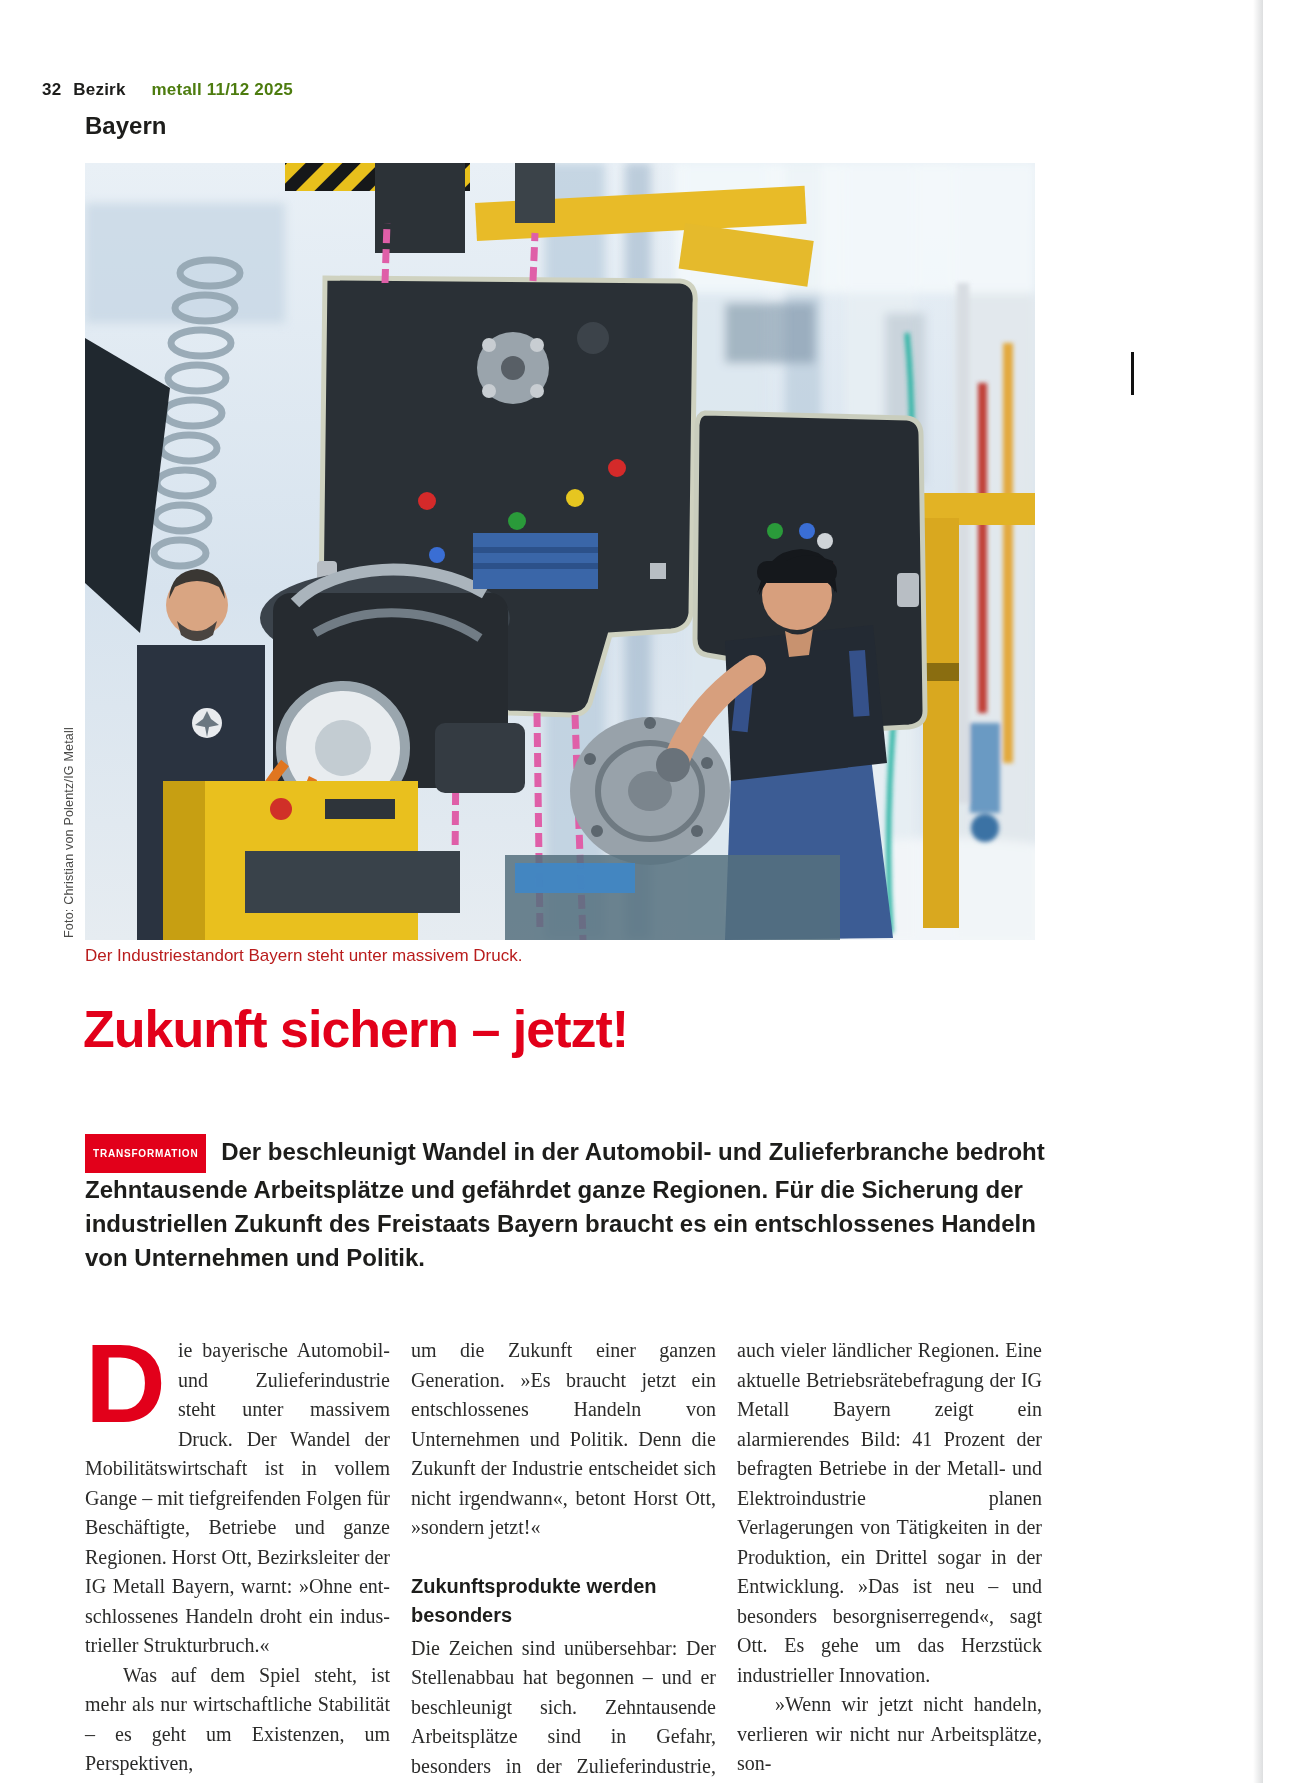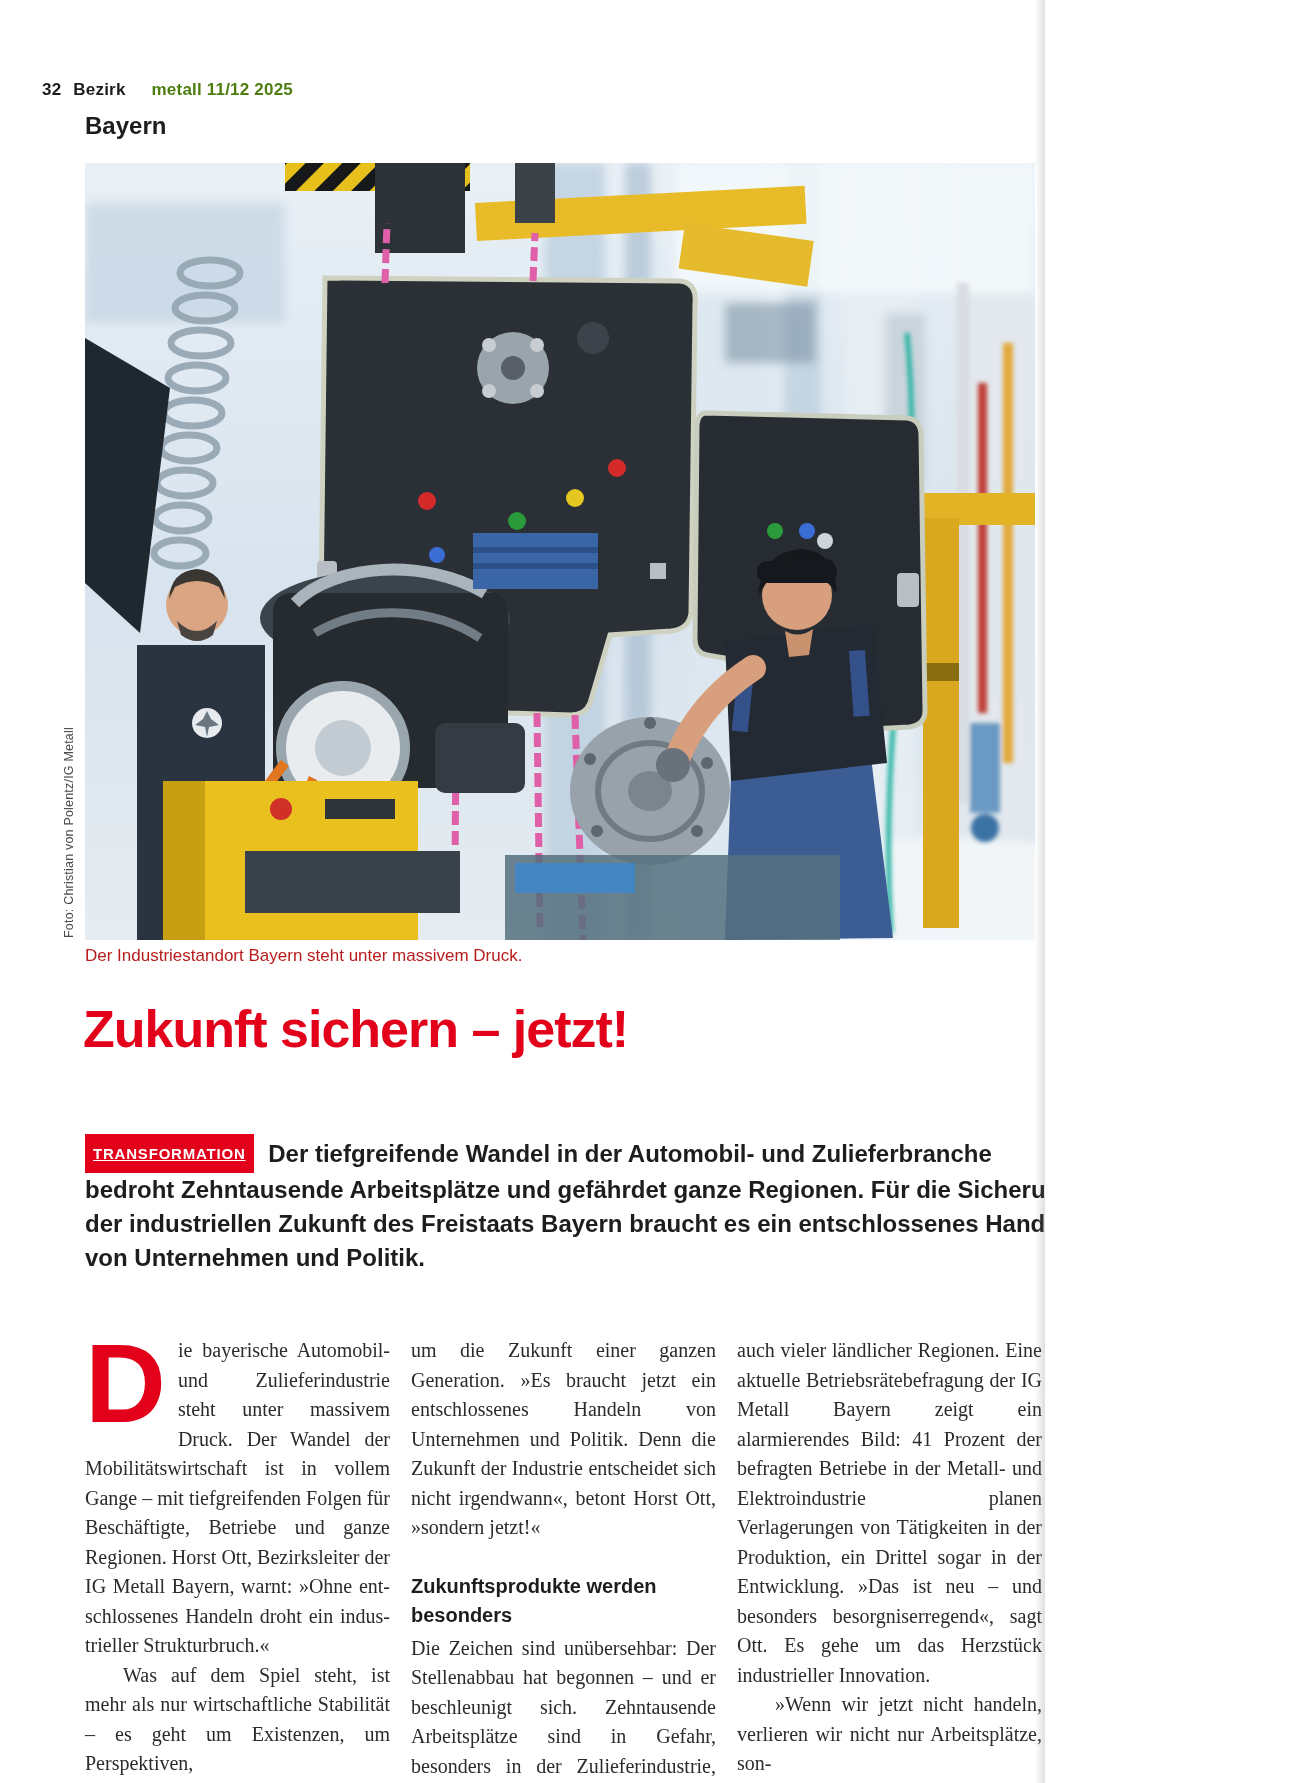--- a/index.html
+++ b/index.html
@@ -1,18 +1,18 @@
 <!DOCTYPE html>
 <html lang="de"><head>
 <meta charset="utf-8">
 <style>
   html,body{margin:0;padding:0;background:#ffffff;}
   .page{
     position:relative;
-    width:1045px;
+    width:1263px;
     height:1783px;
     background:#ffffff;
     font-family:"Liberation Sans", sans-serif;
     color:#1d1d1b;
     overflow:hidden;
   }
   
   .page-edge{
     position:absolute; right:0; top:0; width:10px; height:1783px;
     background:linear-gradient(to right, rgba(255,255,255,0), rgba(120,125,130,0.25));
@@ -61,24 +61,23 @@
   }
 
   
   .intro{
     position:absolute; left:85px; top:1134px; width:1000px;
     font-size:24px; line-height:34px; font-weight:bold; color:#1d1d1b;
   }
   .kicker{
     display:inline-block;
     background:#e2001a; color:#ffffff;
-    font-size:15px; font-weight:bold; letter-spacing:0.8px;
+    font-size:10px; font-weight:bold; letter-spacing:0.8px;
     padding:3px 8px 2px 8px; margin-right:8px;
     vertical-align:3px;
-    text-decoration:underline;
   }
 
   
   .columns{
     position:absolute; left:85px; top:1336px; width:957px;
     display:flex; gap:21px;
     font-family:"Liberation Serif", serif;
     font-size:20px; line-height:29.5px; color:#2b2b2a;
   }
   .col{width:305px;}
@@ -288,21 +287,21 @@
   </div>
 
   <div class="photo-credit">Foto: Christian von Polentz/IG Metall</div>
 
   <div class="photo-caption">Der Industriestandort Bayern steht unter massivem Druck.</div>
 
   <h1 class="headline" style="margin:0;">Zukunft sichern – jetzt!</h1>
 
   <p class="intro" style="margin:0;">
     <span class="kicker">TRANSFORMATION</span>
-    <span>Der tiefgreifende Wandel in der Automobil- und Zulieferbranche bedroht Zehntausende Arbeitsplätze und gefährdet ganze Regionen. Für die Sicherung der industriellen Zukunft des Freistaats Bayern braucht es ein entschlossenes Handeln von Unternehmen und Politik.</span>
+    <span>Der beschleunigt Wandel in der Automobil- und Zulieferbranche bedroht Zehntausende Arbeitsplätze und gefährdet ganze Regionen. Für die Sicherung der industriellen Zukunft des Freistaats Bayern braucht es ein entschlossenes Handeln von Unternehmen und Politik.</span>
   </p>
 
   <div class="columns">
     <div class="col">
       <p><span class="dropcap">D</span><span>ie bayerische Automobil- und Zulieferindustrie steht unter massivem Druck. Der Wandel der Mobilitätswirtschaft ist in vollem Gange – mit tiefgreifenden Folgen für Beschäftigte, Betriebe und ganze Regio­nen. Horst Ott, Bezirksleiter der IG Metall Bayern, warnt: »Ohne ent­schlossenes Handeln droht ein indus­trieller Strukturbruch.«</span></p>
       <p class="indent">Was auf dem Spiel steht, ist mehr als nur wirtschaftliche Stabilität – es geht um Existenzen, um Perspektiven,</p>
     </div>
     <div class="col">
       <p>um die Zukunft einer ganzen Generation. »Es braucht jetzt ein entschlossenes Handeln von Unternehmen und Politik. Denn die Zukunft der Industrie entschei­det sich nicht irgendwann«, betont Horst Ott, »sondern jetzt!«</p>
       <p class="subhead">Zukunftsprodukte werden besonders</p>

